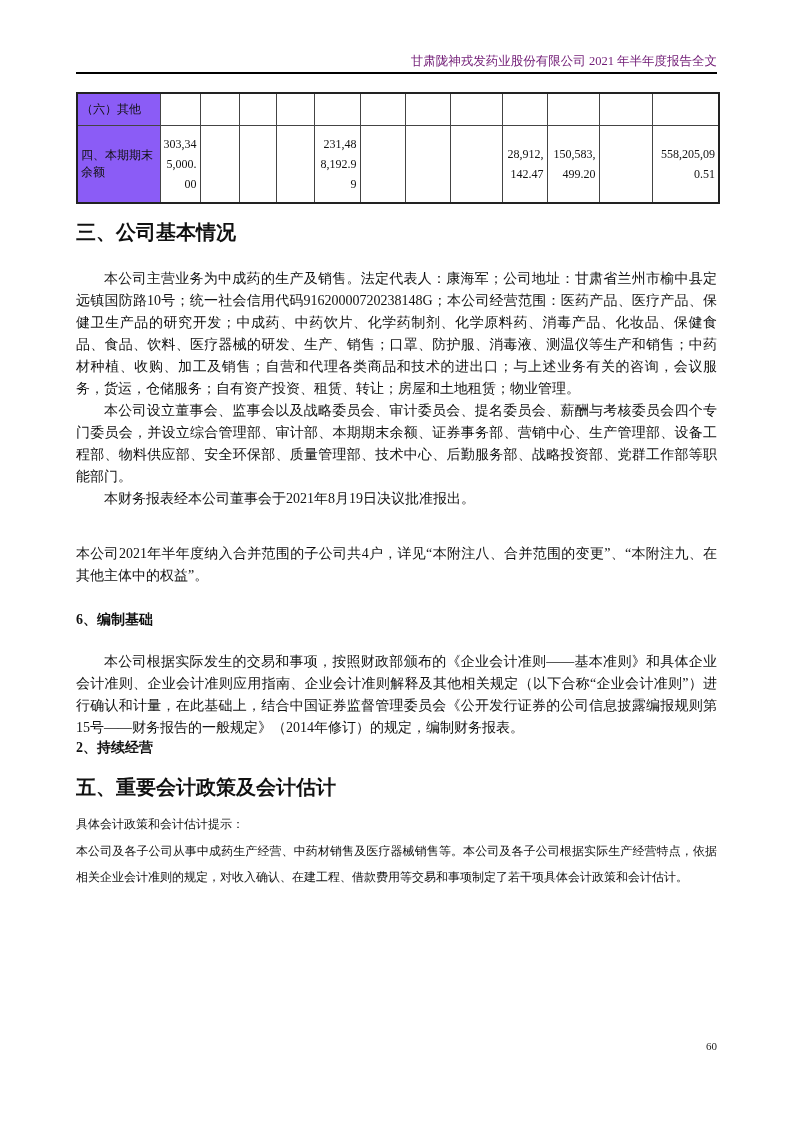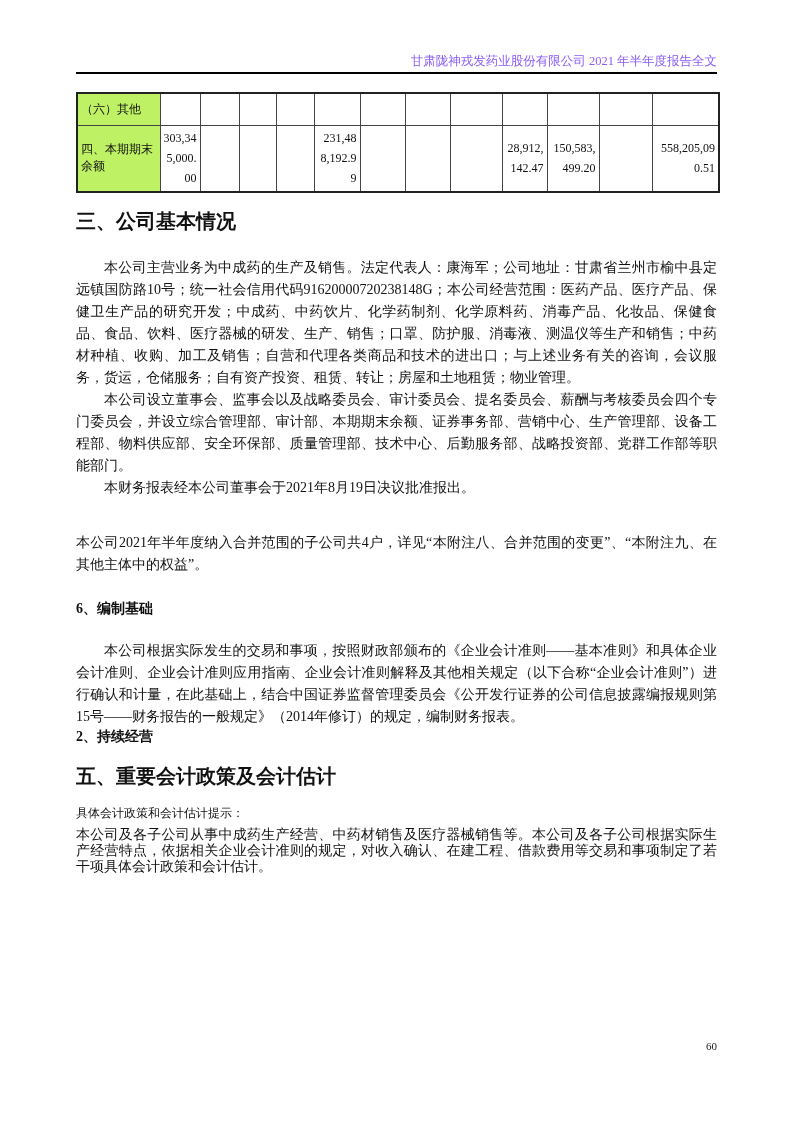--- a/index.html
+++ b/index.html
@@ -15,21 +15,21 @@
     overflow: hidden;
   }
   .content { margin: 0 76px; width: 641px; }
 
   
   .header-title {
     padding-top: 53px;
     font-size: 12.5px;
     line-height: 16px;
     text-align: right;
-    color: #8b5cf6;
+    color: #701a75;
   }
   .header-rule {
     margin-top: 3px;
     border: none;
     border-top: 2px solid #000;
     height: 0;
   }
 
   
   table.fin {
@@ -39,34 +39,34 @@
     width: 642px;
     border: 2px solid #222;
   }
   table.fin td {
     border: 1px solid #444;
     font-size: 12px;
     vertical-align: middle;
     overflow: hidden;
   }
   td.lbl {
-    background: #bef264;
+    background: #8b5cf6;
     text-align: left;
     padding: 2px 3px;
     line-height: 17px;
     font-size: 11.5px;
   }
   td.num {
     text-align: right;
     padding: 1px 3px;
     line-height: 20px;
     word-break: break-all;
   }
   tr.r1 { height: 32px; }
-  tr.r2 { height: 67px; }
+  tr.r2 { height: 78px; }
 
   
   .h-major {
     font-size: 20px;
     font-weight: bold;
     line-height: 20px;
   }
   .h-minor {
     font-size: 14px;
     font-weight: bold;
@@ -76,22 +76,22 @@
     font-size: 14px;
     line-height: 22px;
     text-align: justify;
   }
   .indent { text-indent: 2em; }
   .p-small-note {
     font-size: 12px;
     line-height: 15px;
   }
   .p-small {
-    font-size: 14px;
-    line-height: 16px;
+    font-size: 12px;
+    line-height: 26px;
     text-align: justify;
   }
 
   .mt-18 { margin-top: 18px; }
   .mt-17 { margin-top: 17px; }
   .mt-19 { }
   .mt-20 { margin-top: 20px; }
   .mt-22 { margin-top: 22px; }
   .mt-24 { margin-top: 24px; }
   .mt-26 { margin-top: 26px; }

